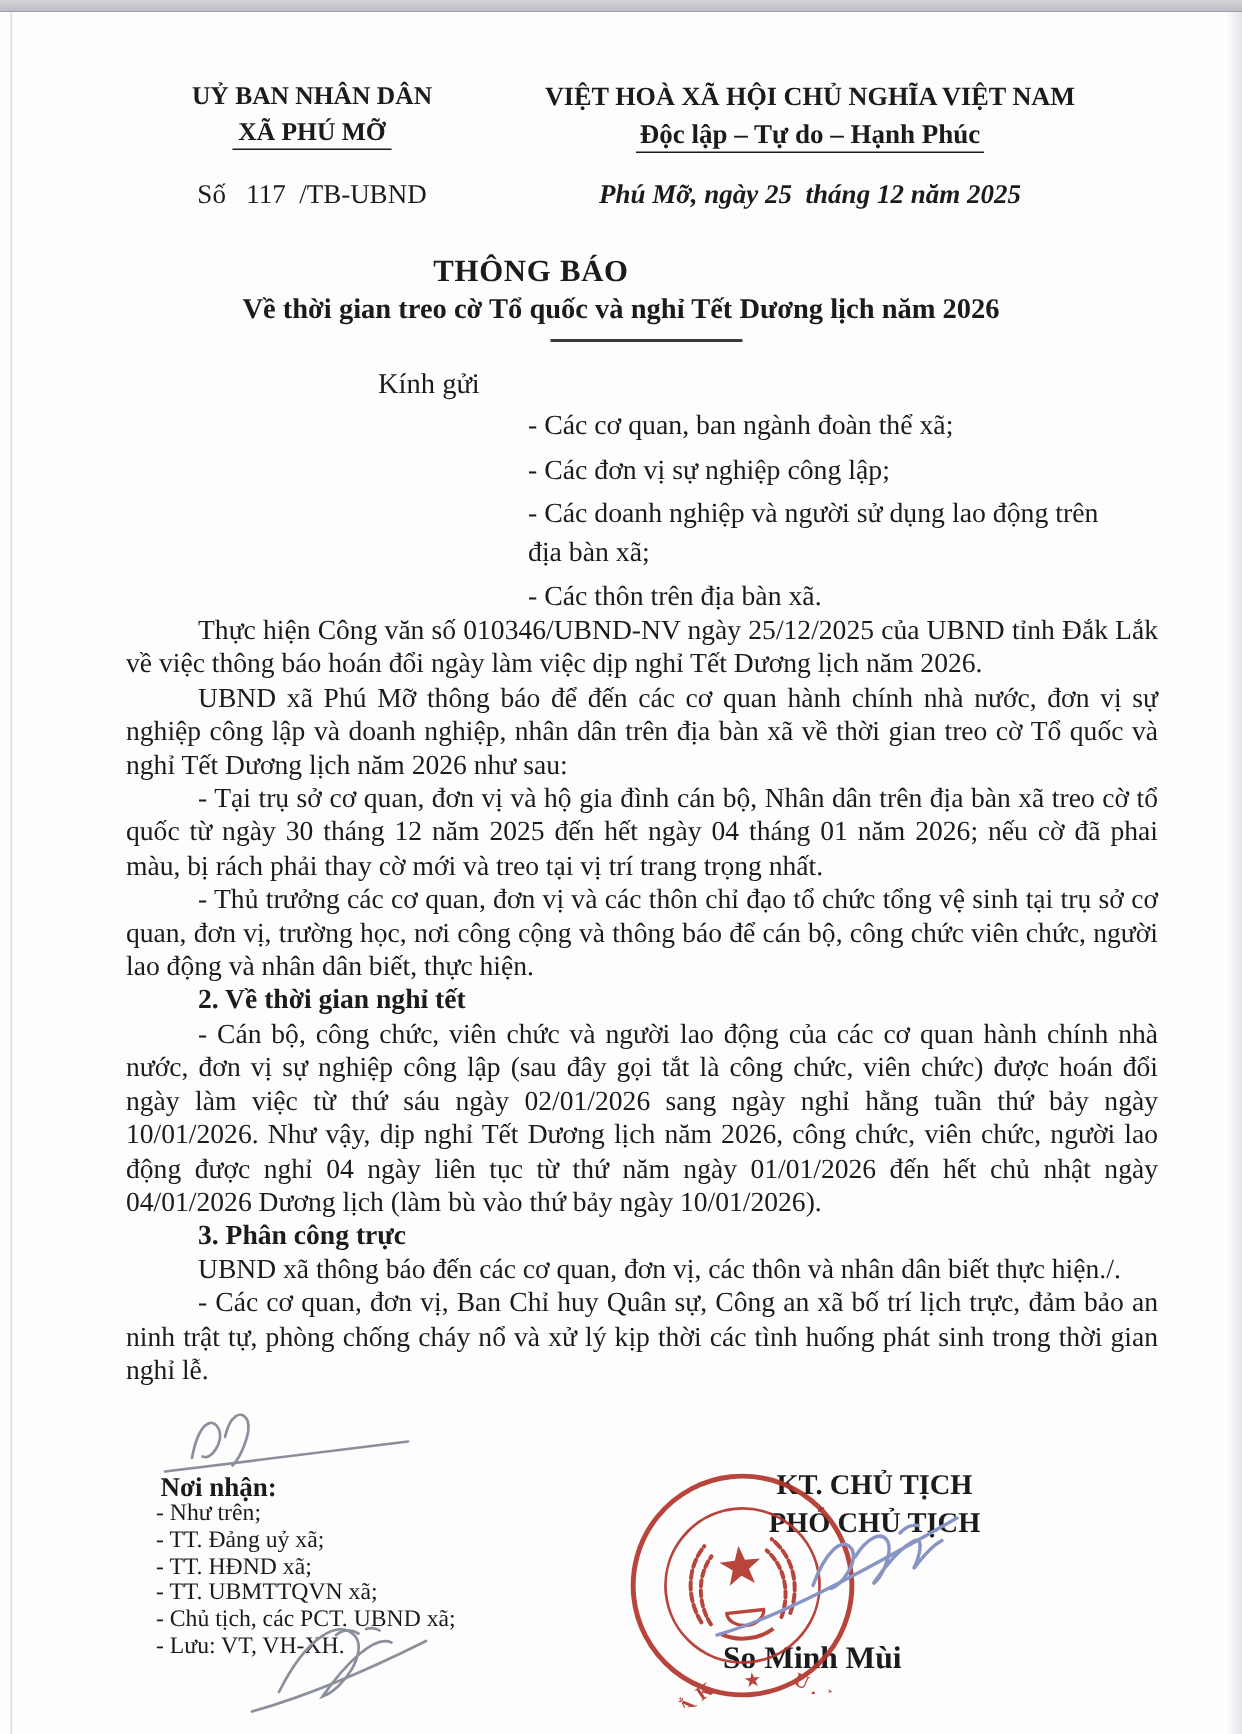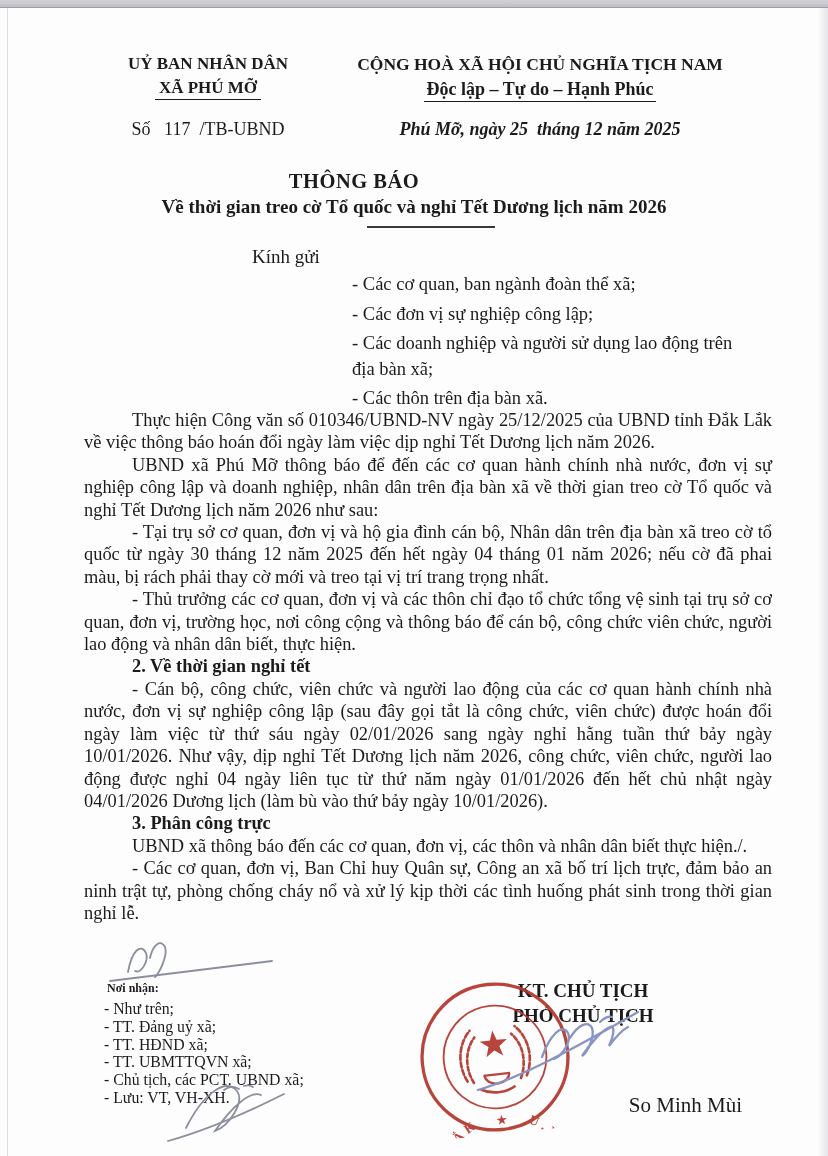--- a/index.html
+++ b/index.html
@@ -38,45 +38,45 @@
   
   .salutation{left:252px;top:246px;font-size:19px;}
   .recipients{left:348px;top:268px;width:392px;font-size:18.5px;line-height:25.5px;}
   .recipients div{margin:4px;}
   
   .body-block{left:84px;top:409px;width:688px;font-size:18.4px;
     line-height:22.4px;text-align:justify;}
   .body-block p{margin:0;text-indent:48px;}
   .body-block p.head{font-weight:bold;}
   
-  .noinhan-label{left:107px;top:981px;font-weight:bold;font-size:12px;}
+  .noinhan-label{left:107px;top:981px;font-weight:bold;font-size:18px;}
   .noinhan-list{left:104px;top:1000px;width:300px;font-size:15.8px;line-height:17.8px;}
   
   .sign-kt{left:463px;top:978px;width:240px;text-align:center;
     font-weight:bold;font-size:19px;line-height:25px;}
-  .sign-name{left:482px;top:1093px;width:260px;text-align:right;
-    font-weight:normal;font-size:21px;}
+  .sign-name{left:482px;top:1093px;width:260px;text-align:left;
+    font-weight:bold;font-size:21px;}
   
   .seal-svg{left:418px;top:980px;width:154px;height:154px;
     transform:rotate(-6deg);opacity:.92;}
   .ink-svg{left:0;top:0;width:828px;height:1156px;pointer-events:none;}
 </style>
 </head>
 <body>
 
 <div class="abs photo-top-bar"></div>
 <div class="abs photo-left-edge"></div>
 <div class="abs photo-right-edge"></div>
 
 <div class="abs issuer">
   <div class="l1">UỶ BAN NHÂN DÂN</div>
   <div class="l2"><span>XÃ PHÚ MỠ</span></div>
 </div>
 <div class="abs republic">
-  <div class="l1">CỘNG HOÀ XÃ HỘI CHỦ NGHĨA TỊCH NAM</div>
+  <div class="l1">VIỆT HOÀ XÃ HỘI CHỦ NGHĨA VIỆT NAM</div>
   <div class="l2"><span>Độc lập – Tự do – Hạnh Phúc</span></div>
 </div>
 <div class="abs doc-number">Số   117  /TB-UBND</div>
 <div class="abs place-date">Phú Mỡ, ngày 25  tháng 12 năm 2025</div>
 
 <div class="abs doc-title">THÔNG BÁO</div>
 <div class="abs doc-subtitle">Về thời gian treo cờ Tổ quốc và nghỉ Tết Dương lịch năm 2026</div>
 <div class="abs title-rule"></div>
 
 <div class="abs salutation">Kính gửi</div>

